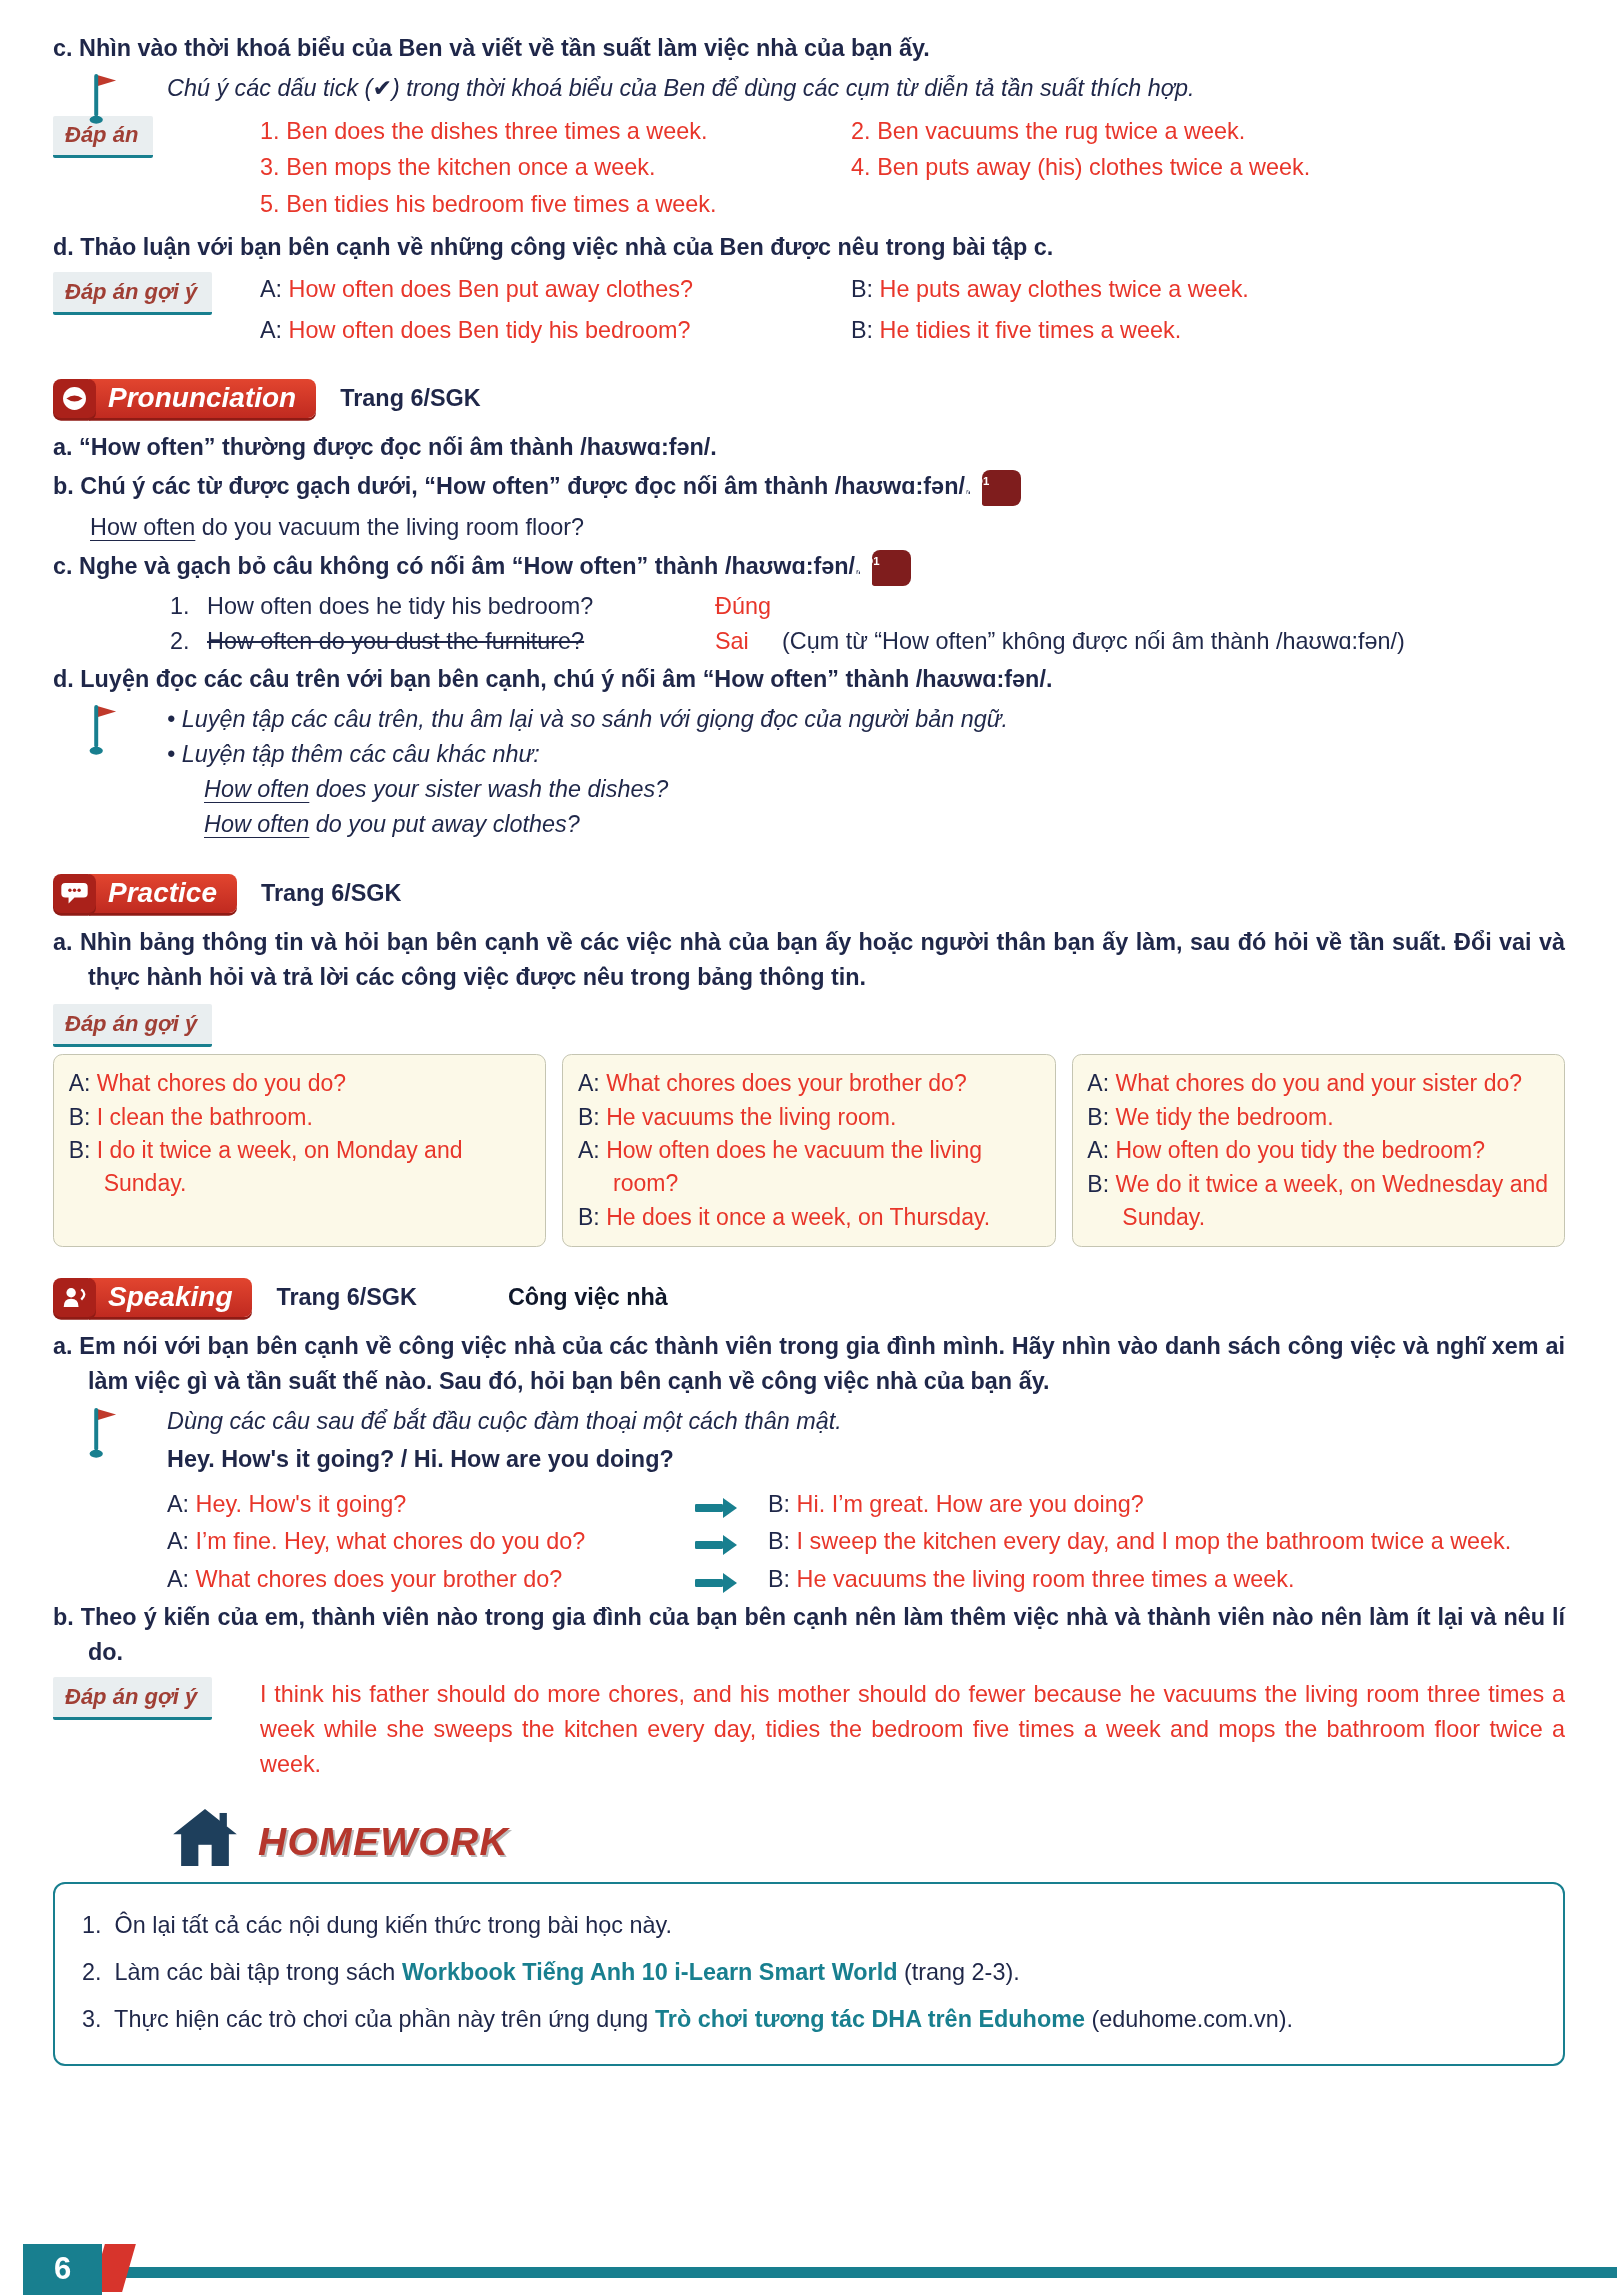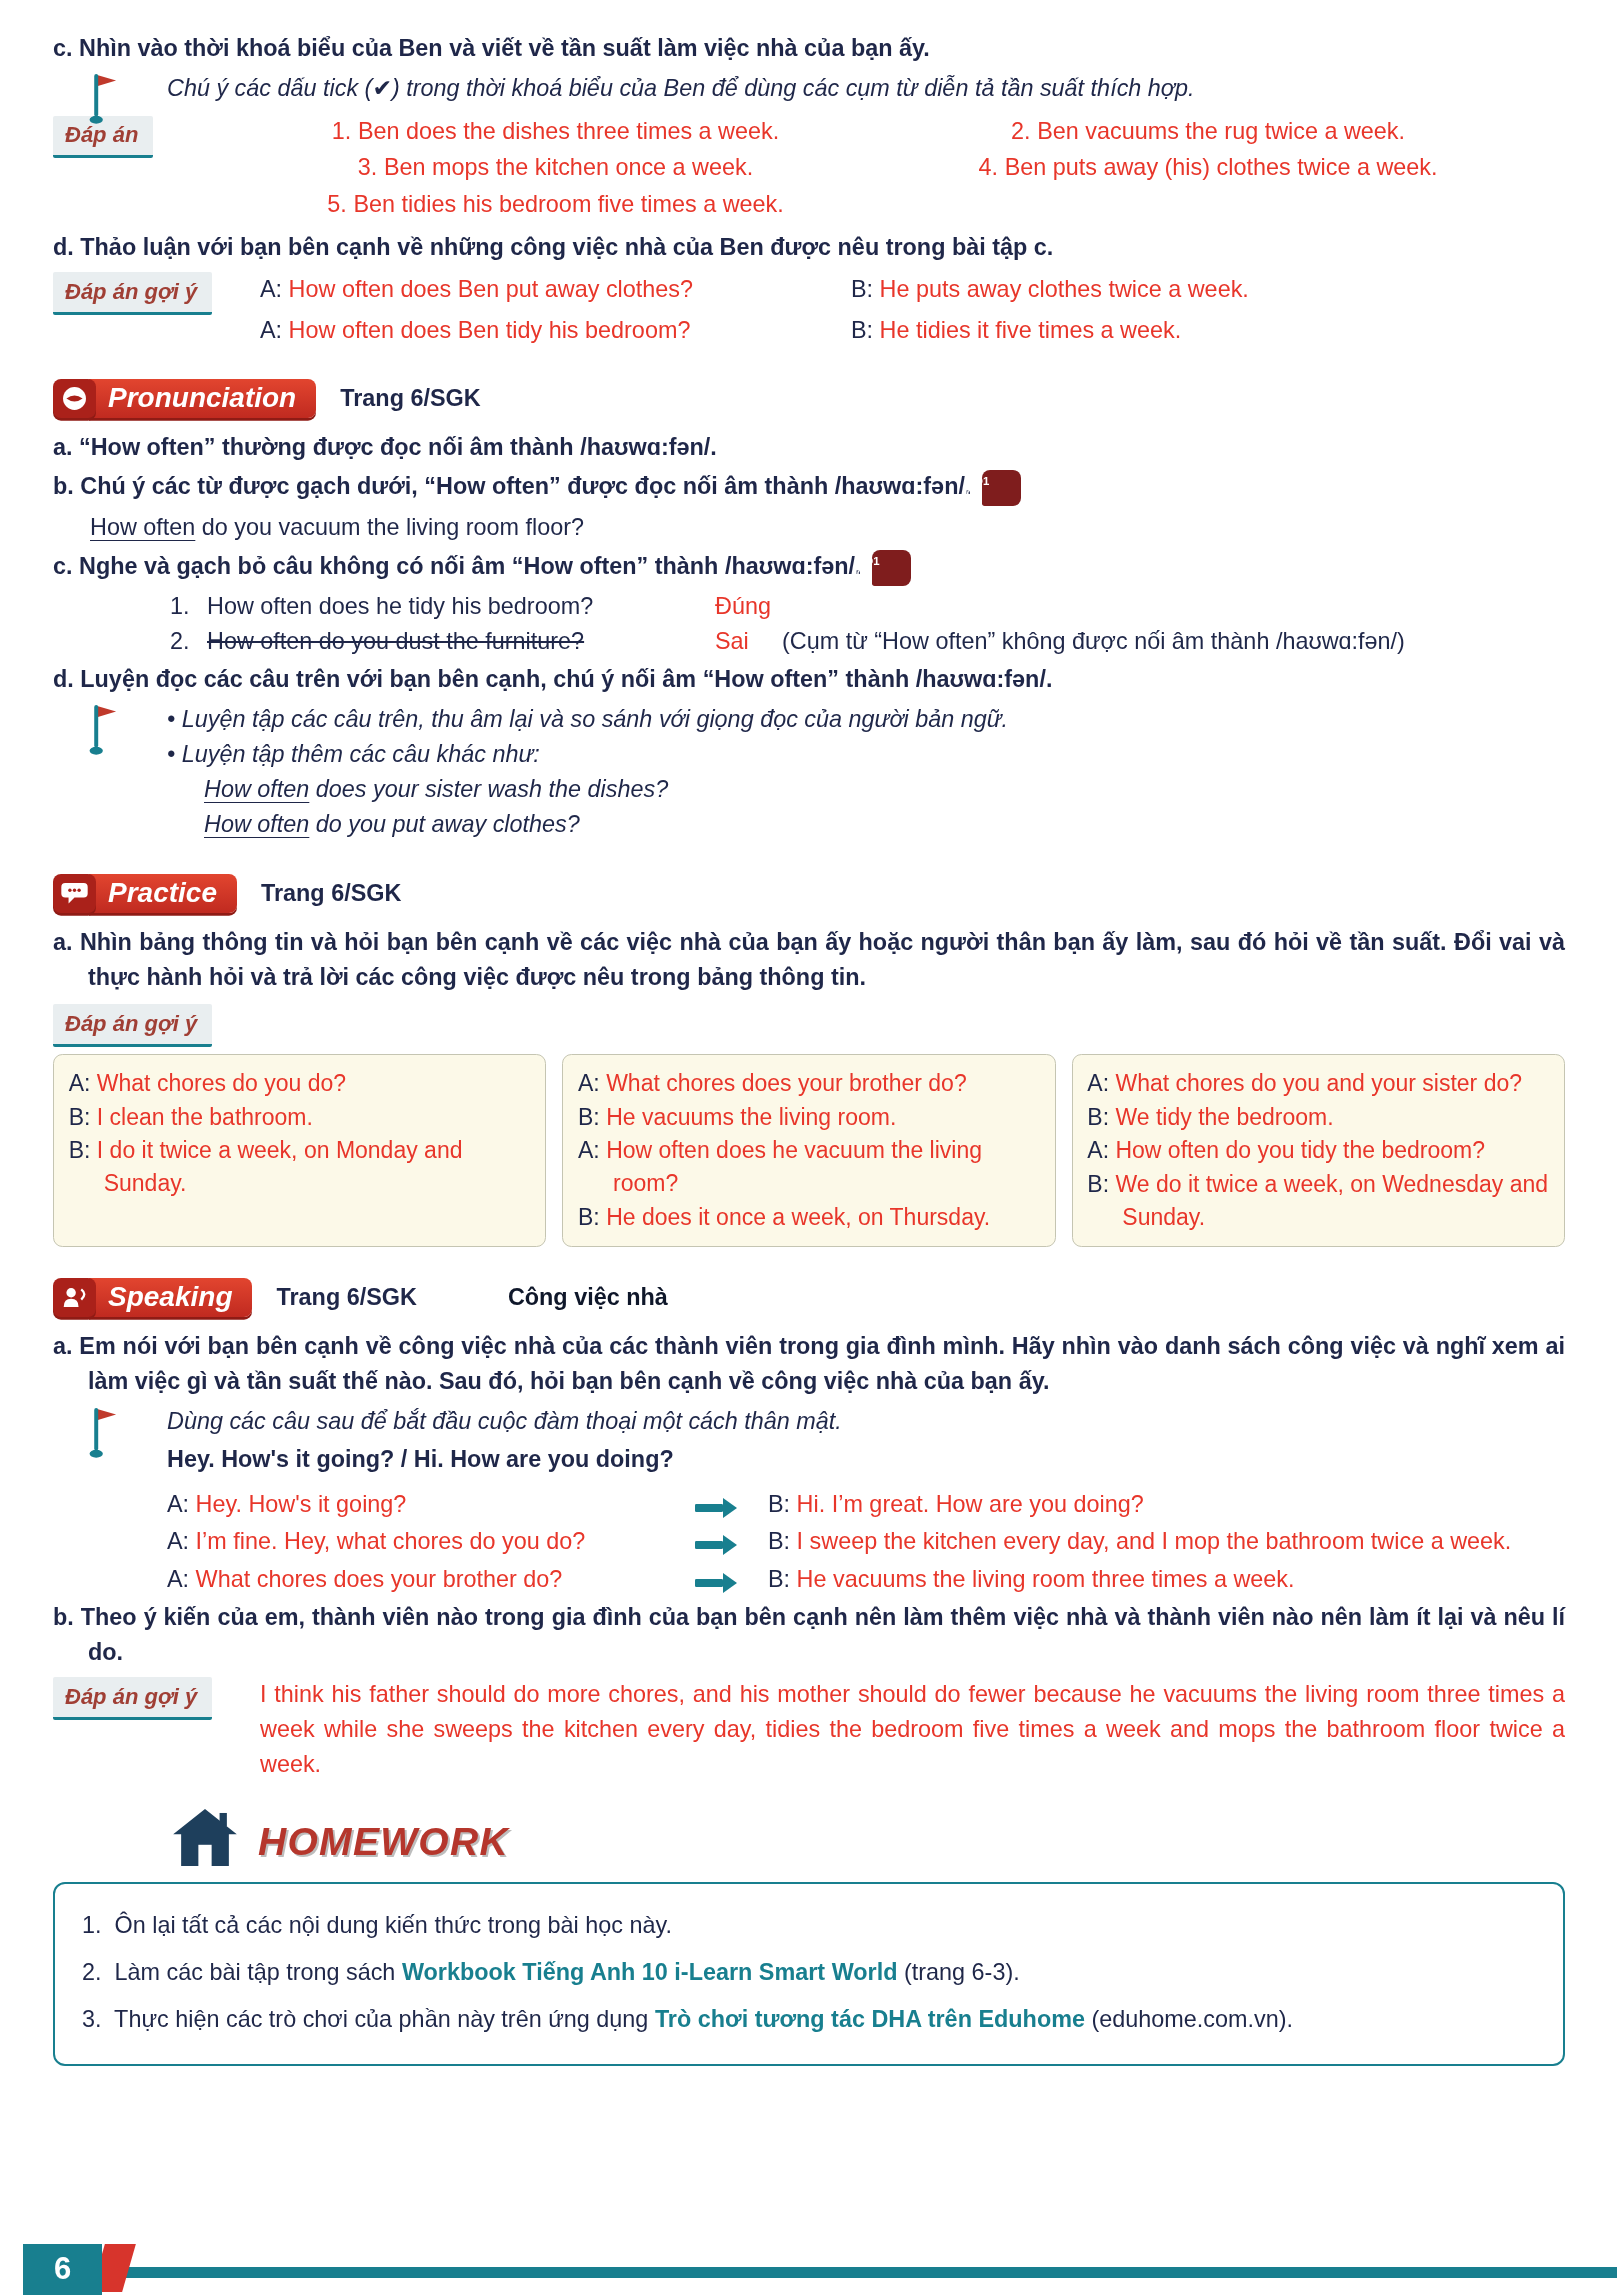--- a/index.html
+++ b/index.html
@@ -24,21 +24,21 @@
 
   
   .ansrow { display:flex; align-items:flex-start; margin:6.7px 0 9.4px 0; }
   .badge-col { flex:0 0 207px; }
   .dapan { display:inline-block; background:#e9eef0; color:#a03f35; font-weight:bold; font-style:italic;
            font-size:22px; padding:2.7px 14.7px 4px 12px; border-bottom:3.3px solid #187f8f; border-radius:2px; }
   .ans-content { flex:1 1 auto; }
   .grid2 { display:grid; grid-template-columns:591px 1fr; row-gap:5.3px; }
   .ans-num { margin-right:6.7px; }
   .spkr { color:#1f2749; }
-  .dlg .red, .ans { line-height:1.35;text-align:center; }
+  .dlg .red, .ans { line-height:1.35; }
 
   
   .section-head { display:flex; align-items:center; gap:24px; margin:31px 0 12px 0; }
   .chip { display:flex; align-items:stretch; }
   .chip-icon { width:43px; height:39px; background:#aa211a; border-radius:8px; display:flex;
                align-items:center; justify-content:center; z-index:2; box-shadow:0 2.7px 0 #8f1b15; }
   .chip-label { height:39px; display:flex; align-items:center; background:linear-gradient(#e2452f,#c02a20);
                 color:#fff; font-weight:bold; font-style:italic; font-size:28px; padding:0 20px 0 18.7px;
                 border-radius:0 8px 8px 0; margin-left:-6.7px; box-shadow:0 2.7px 0 #8f1b15; }
   .page-ref { font-weight:bold; color:#1f2749; }
@@ -283,21 +283,21 @@
           <rect x="70" y="6" width="11" height="20" fill="#1e3f5c"></rect>
           <path d="M48 0 L96 38 L84 38 L84 86 L12 86 L12 38 L0 38 Z" fill="#1e3f5c"></path>
           <rect x="38" y="54" width="20" height="32" fill="#fff"></rect>
         </svg>
     </span>
     <span class="hw-title">HOMEWORK</span>
   </div>
 
   <div class="hw-box">
     <p class="hw-item hang64"><span>1.</span>&nbsp; <span>Ôn lại tất cả các nội dung kiến thức trong bài học này.</span><span class="hw-link"></span><span></span></p>
-    <p class="hw-item hang64"><span>2.</span>&nbsp; <span>Làm các bài tập trong sách </span><span class="hw-link">Workbook Tiếng Anh 10 i-Learn Smart World</span><span> (trang 6-3).</span></p>
+    <p class="hw-item hang64"><span>2.</span>&nbsp; <span>Làm các bài tập trong sách </span><span class="hw-link">Workbook Tiếng Anh 10 i-Learn Smart World</span><span> (trang 2-3).</span></p>
     <p class="hw-item hang64"><span>3.</span>&nbsp; <span>Thực hiện các trò chơi của phần này trên ứng dụng </span><span class="hw-link">Trò chơi tương tác DHA trên Eduhome</span><span> (eduhome.com.vn).</span></p>
   </div>
 
   <div class="footer-bar"></div>
   <div class="page-accent"></div>
   <div class="page-num">6</div>
 
 </div>
 
 

